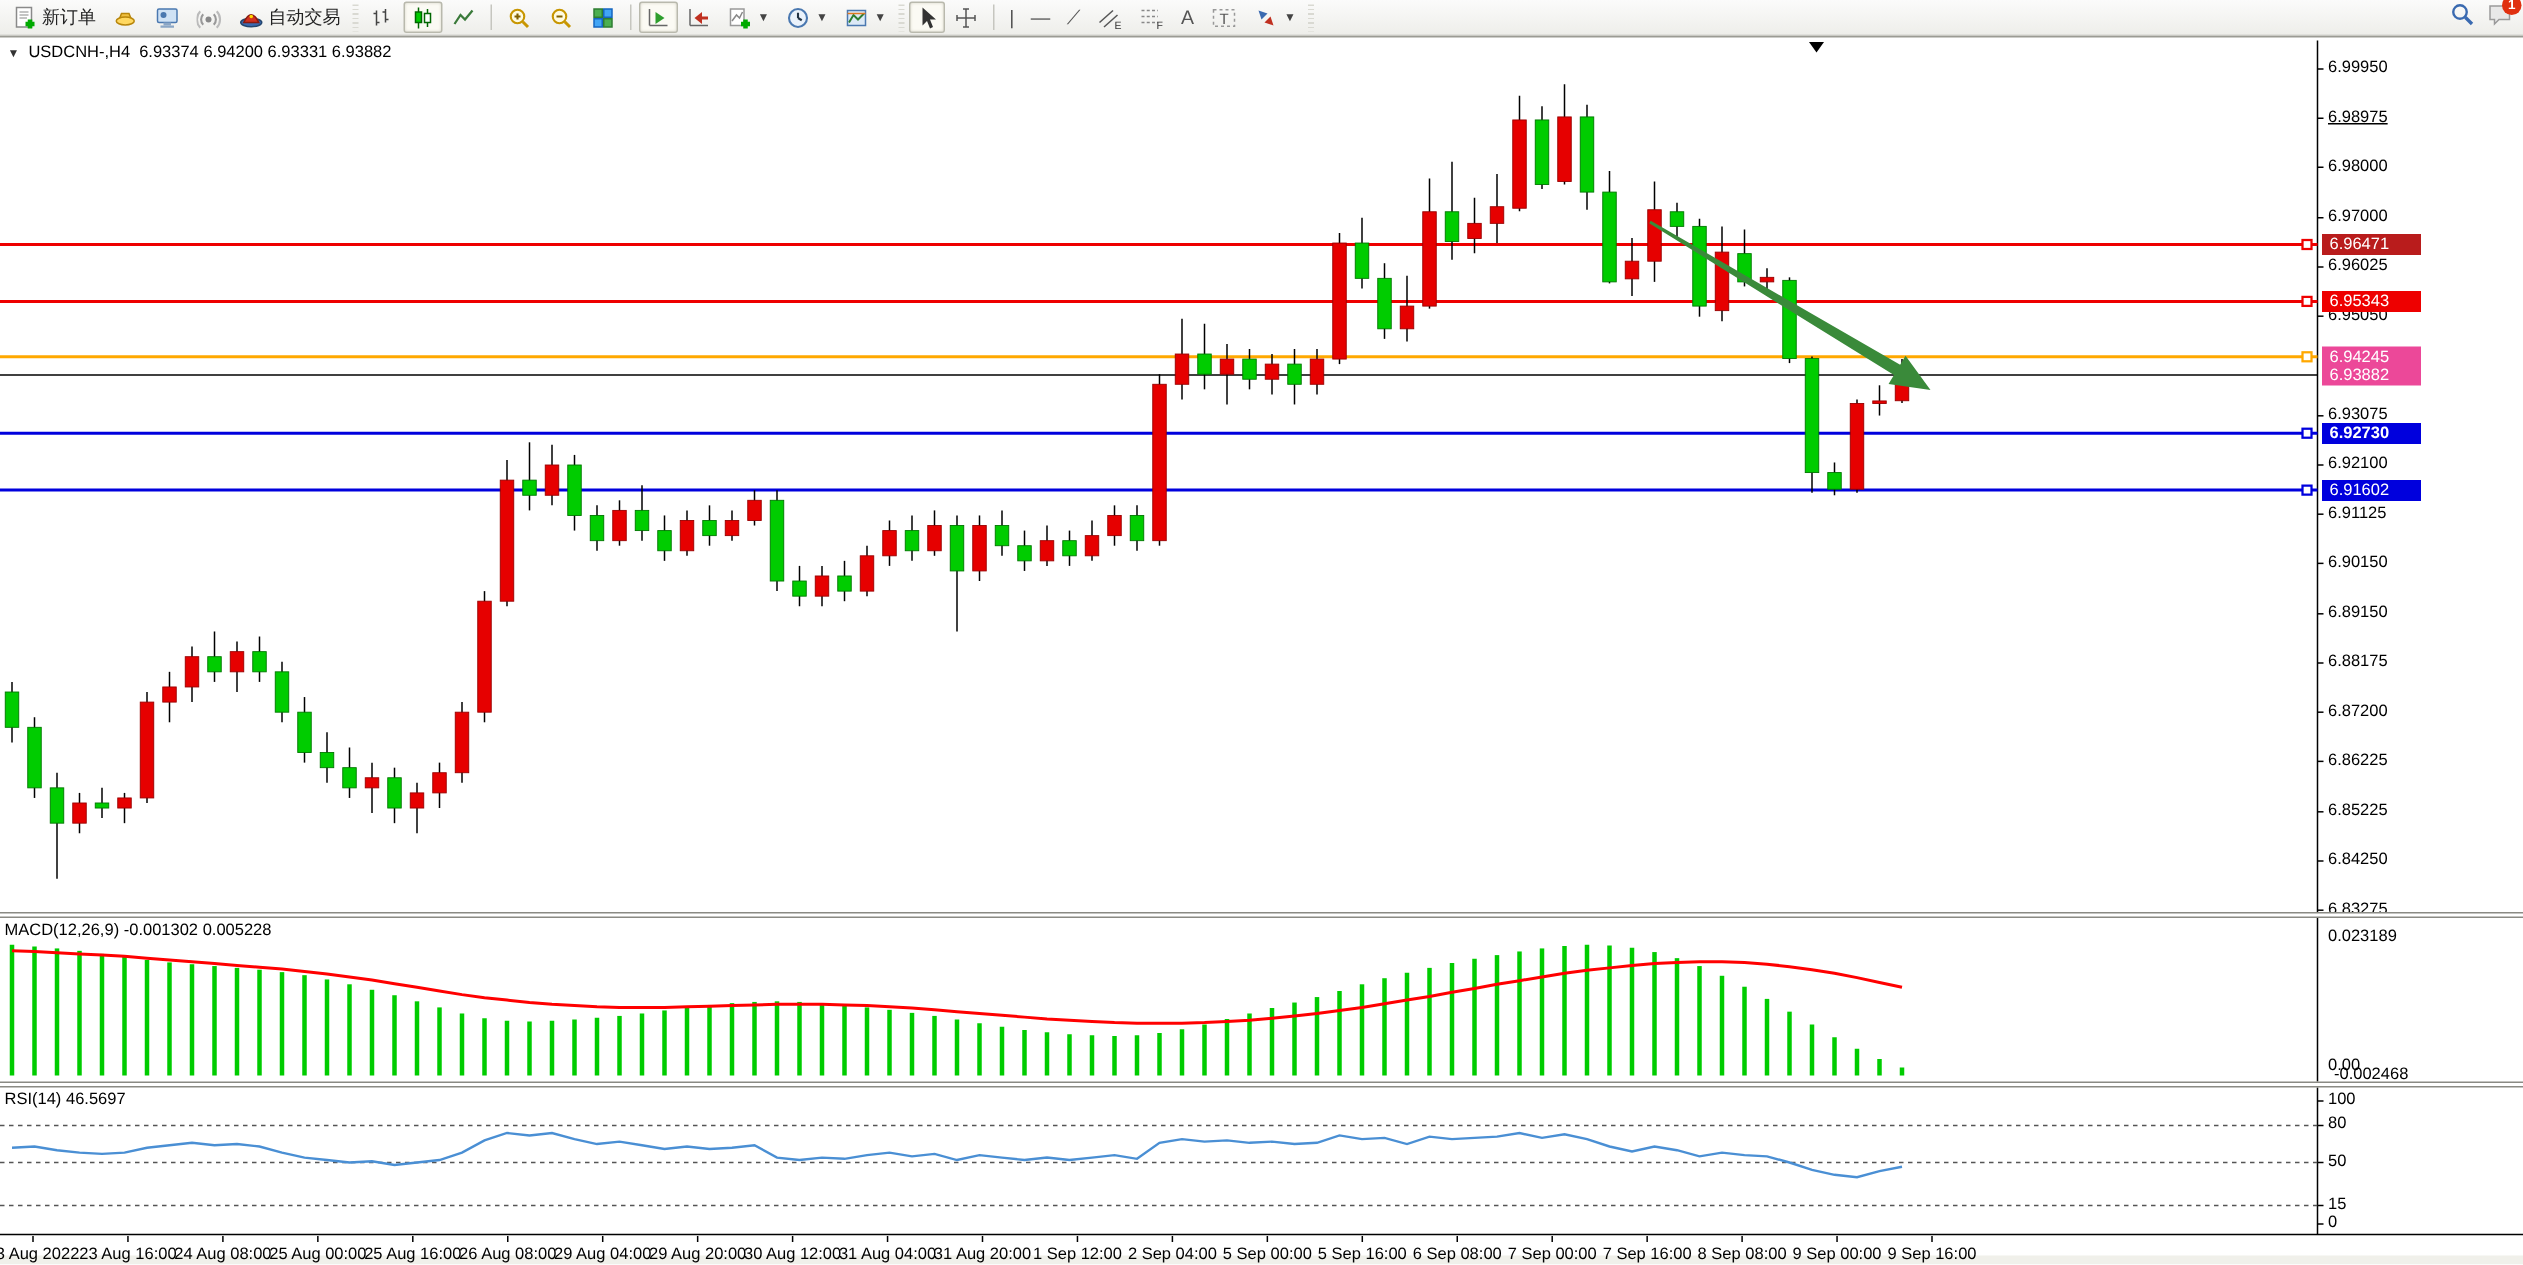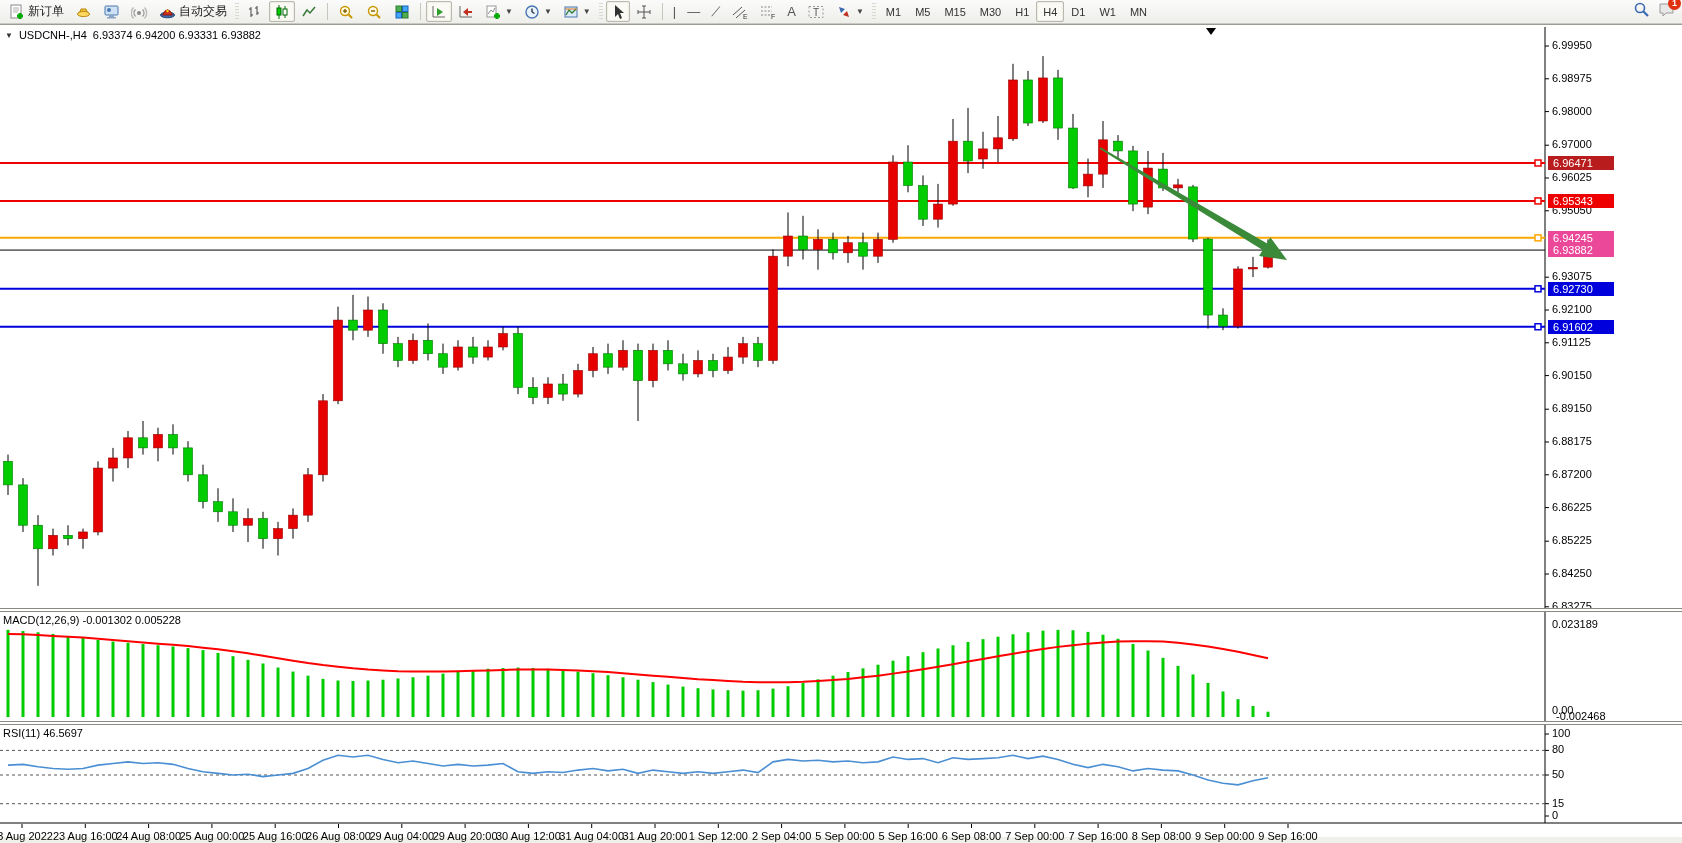--- a/index.html
+++ b/index.html
@@ -243,31 +243,20 @@
     </div>
     <div class="tbtn">
       <svg class="icon" width="16" height="16">
           <polygon points="3,3 9,5 5,9" fill="#3a6ab0"></polygon>
           <polygon points="13,13 7,11 11,7" fill="#c03020"></polygon>
         </svg>
       <span class="dd">▼</span>
     </div>
 
     <div class="tgrip"></div>
-    <div id="tf-group" style="display:flex;align-items:center;">
-        <div class="tbtn tf">M1</div>
-        <div class="tbtn tf">M5</div>
-        <div class="tbtn tf">M15</div>
-        <div class="tbtn tf">M30</div>
-        <div class="tbtn tf">H1</div>
-        <div class="tbtn tf active">H4</div>
-        <div class="tbtn tf">D1</div>
-        <div class="tbtn tf">W1</div>
-        <div class="tbtn tf">MN</div>
-      </div>
 
     <div id="tb-right">
       <svg class="icon" width="17" height="17">
           <circle cx="7" cy="7" r="4.5" fill="none" stroke="#3a6ab0" stroke-width="1.6"></circle>
           <line x1="10.5" y1="10.5" x2="15" y2="15" stroke="#3a6ab0" stroke-width="2.2"></line>
         </svg>
       <div style="position:relative;">
         <svg class="icon" width="18" height="17">
             <path d="M2 3 h13 v9 h-7 l-3 3 v-3 h-3 Z" fill="#e8e8e8" stroke="#9a9a9a"></path>
           </svg>
@@ -605,32 +594,32 @@
 
     <div id="end-marker"></div>
 
     <div class="splitter" style="top:583px;"></div>
     <div class="pane-label" style="top:589px;">
       <span>MACD(12,26,9)</span> <span>-0.001302 0.005228</span>
     </div>
 
     <div class="splitter" style="top:696px;"></div>
     <div class="pane-label" style="top:702px;">
-      <span>RSI(11)</span> <span>46.5697</span>
+      <span>RSI(14)</span> <span>46.5697</span>
     </div>
 
     <div id="labels-layer">
         <div class="price-badge" style="top: 131.001px; background: #b91c1c;">6.96471</div>
         <div class="price-badge" style="top: 168.936px; background: rgb(238, 0, 0);">6.95343</div>
         <div class="price-badge" style="top: 205.862px; background: #ec4899;">6.94245</div>
-        <div class="price-badge" style="top: 256.813px; background: rgb(0, 0, 221);">6.92730</div>
+        <div class="price-badge" style="top: 256.813px; background: rgb(0, 0, 221); font-weight: bold;">6.92730</div>
         <div class="price-badge" style="top: 294.748px; background: rgb(0, 0, 221);">6.91602</div>
         <div class="price-badge" style="top: 218.07px; background: #ec4899;">6.93882</div>
         <div class="axis-label" style="left: 1552px; top: 14px;">6.99950</div>
-        <div class="axis-label" style="left: 1552px; top: 46.7898px;">6.98975</div>
+        <div class="axis-label" style="left: 1552px; top: 46.7898px; text-decoration: underline;">6.98975</div>
         <div class="axis-label" style="left: 1552px; top: 79.5796px;">6.98000</div>
         <div class="axis-label" style="left: 1552px; top: 113.21px;">6.97000</div>
         <div class="axis-label" style="left: 1552px; top: 146px;">6.96025</div>
         <div class="axis-label" style="left: 1552px; top: 178.79px;">6.95050</div>
         <div class="axis-label" style="left: 1552px; top: 245.21px;">6.93075</div>
         <div class="axis-label" style="left: 1552px; top: 278px;">6.92100</div>
         <div class="axis-label" style="left: 1552px; top: 310.79px;">6.91125</div>
         <div class="axis-label" style="left: 1552px; top: 343.58px;">6.90150</div>
         <div class="axis-label" style="left: 1552px; top: 377.21px;">6.89150</div>
         <div class="axis-label" style="left: 1552px; top: 410px;">6.88175</div>

